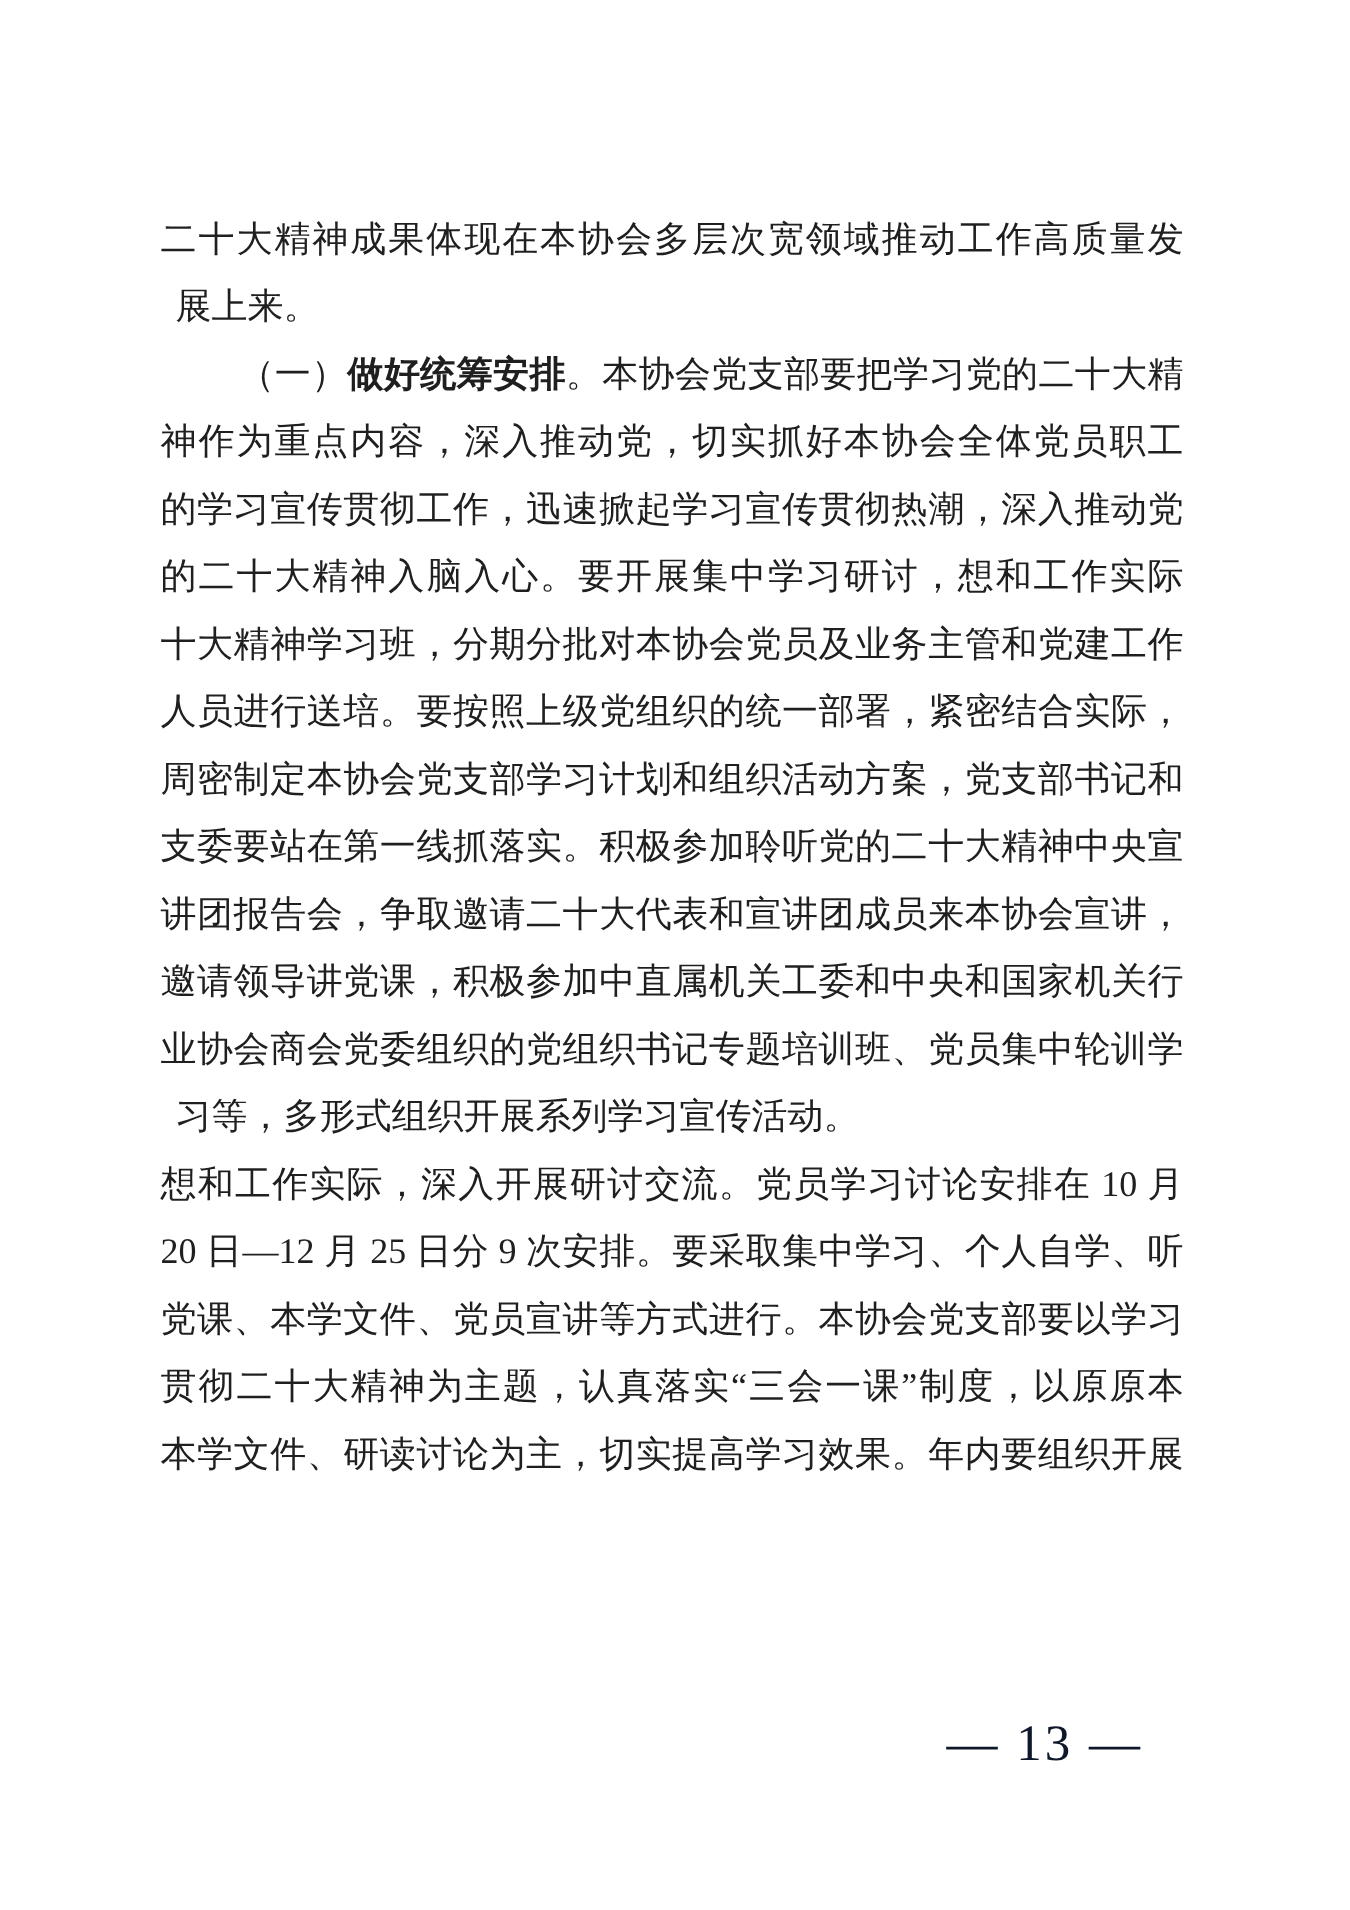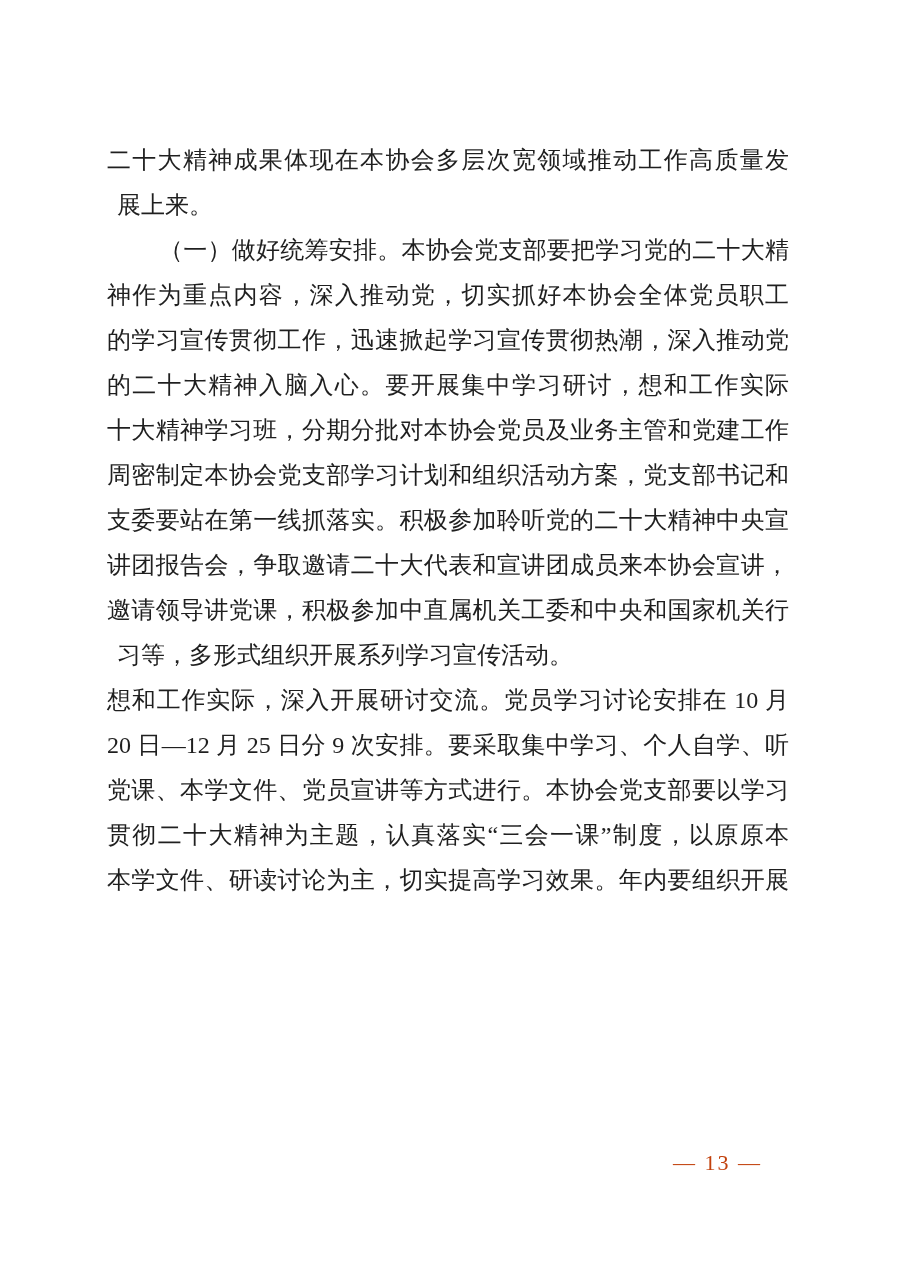--- a/index.html
+++ b/index.html
@@ -29,49 +29,51 @@
   }
   .line.para-end {
     text-align-last: left;
     margin-left: 10px;
     -moz-text-align-last: left;
   }
   .line.indent {
     text-indent: 52px;
   }
   .seg { font-weight: 400; }
-  .seg.bold { font-weight: 400; }
+  .seg.bold { font-weight: 700; }
   .page-number {
     position: absolute;
     top: 1148px;
     right: 138px;
-    font-size: 22px;
+    font-size: 34px;
     line-height: 30px;
     letter-spacing: 2px;
-    color: #c2410c;
+    color: #0f172a;
     font-family: "Liberation Serif", "DejaVu Serif", serif;
     white-space: pre;
   }
 </style>
 </head>
 <body>
 
 <div class="page">
   <div class="text-block">
       <div class="line"><span class="seg">二十大精神成果体现在本协会多层次宽领域推动工作高质量发</span></div>
       <div class="line para-end"><span class="seg">展上来。</span></div>
       <div class="line indent"><span class="seg">（一）</span><span class="seg bold">做好统筹安排</span><span class="seg">。本协会党支部要把学习党的二十大精</span></div>
       <div class="line"><span class="seg">神作为重点内容，深入推动党，切实抓好本协会全体党员职工</span></div>
       <div class="line"><span class="seg">的学习宣传贯彻工作，迅速掀起学习宣传贯彻热潮，深入推动党</span></div>
       <div class="line"><span class="seg">的二十大精神入脑入心。要开展集中学习研讨，想和工作实际</span></div>
       <div class="line"><span class="seg">十大精神学习班，分期分批对本协会党员及业务主管和党建工作</span></div>
+      <div class="line"><span class="seg">人员进行送培。要按照上级党组织的统一部署，紧密结合实际，</span></div>
       <div class="line"><span class="seg">周密制定本协会党支部学习计划和组织活动方案，党支部书记和</span></div>
       <div class="line"><span class="seg">支委要站在第一线抓落实。积极参加聆听党的二十大精神中央宣</span></div>
       <div class="line"><span class="seg">讲团报告会，争取邀请二十大代表和宣讲团成员来本协会宣讲，</span></div>
       <div class="line"><span class="seg">邀请领导讲党课，积极参加中直属机关工委和中央和国家机关行</span></div>
+      <div class="line"><span class="seg">业协会商会党委组织的党组织书记专题培训班、党员集中轮训学</span></div>
       <div class="line para-end"><span class="seg">习等，多形式组织开展系列学习宣传活动。</span></div>
       <div class="line"><span class="seg">想和工作实际，深入开展研讨交流。党员学习讨论安排在 10 月</span></div>
       <div class="line"><span class="seg">20 日—12 月 25 日分 9 次安排。要采取集中学习、个人自学、听</span></div>
       <div class="line"><span class="seg">党课、本学文件、党员宣讲等方式进行。本协会党支部要以学习</span></div>
       <div class="line"><span class="seg">贯彻二十大精神为主题，认真落实“三会一课”制度，以原原本</span></div>
       <div class="line"><span class="seg">本学文件、研读讨论为主，切实提高学习效果。年内要组织开展</span></div>
     </div>
   <div class="page-number">— 13 —</div>
 </div>
 

